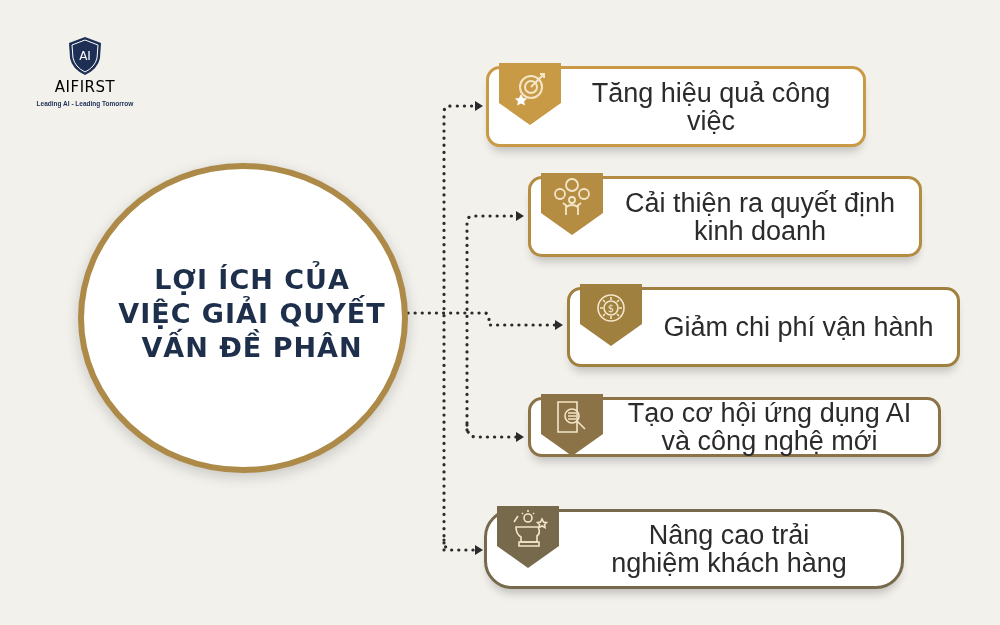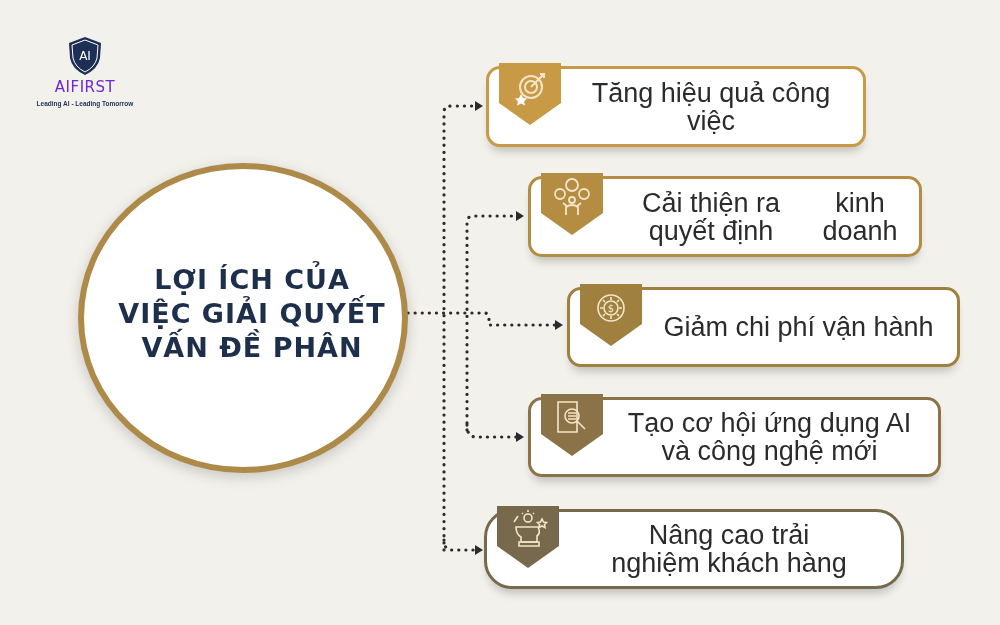--- a/index.html
+++ b/index.html
@@ -1,21 +1,21 @@
 <!DOCTYPE html>
 <html><head>
 <meta charset="utf-8">
 <style>
   * { box-sizing: border-box; margin: 0; padding: 0; }
   html, body { width: 1000px; height: 625px; overflow: hidden; }
   body { background: #f3f1ec; font-family: "Liberation Sans", sans-serif; position: relative; }
 
   .logo { position: absolute; left: 30px; top: 36px; width: 110px; text-align: center; }
   .logo .shield { display: block; margin: 0 auto; }
-  .logo .brand { font-family: "DejaVu Sans", sans-serif; font-size: 15px; color: #6d28d9; letter-spacing: 0.5px; margin-top: 2px; }
+  .logo .brand { font-family: "DejaVu Sans", sans-serif; font-size: 15px; color: #000000; letter-spacing: 0.5px; margin-top: 2px; }
   .logo .tagline { font-size: 6.5px; font-weight: bold; color: #1d2f55; margin-top: 4px; white-space: nowrap; }
 
   .center-circle {
     position: absolute; left: 78px; top: 163px; width: 330px; height: 310px;
     border-radius: 50%; background: #ffffff; border: 6px solid #ad8a48;
     display: flex; align-items: center; justify-content: center;
     box-shadow: 0 4px 14px rgba(0,0,0,0.18);
   }
   .center-title {
     font-family: "DejaVu Sans", sans-serif; font-weight: bold; color: #1d2f4a;
@@ -94,40 +94,40 @@
   <svg class="badge" viewBox="0 0 62 62">
     <path d="M0 0 H62 V40 L31 62 L0 40 Z" fill="#b48c42"></path>
     <g fill="none" stroke="#f3e6c8" stroke-width="1.8">
       <circle cx="31" cy="12" r="6"></circle>
         <circle cx="19" cy="21" r="5"></circle>
         <circle cx="43" cy="21" r="5"></circle>
       <circle cx="31" cy="27" r="3"></circle>
       <path d="M25 42 V34 Q31 30 37 34 V42 M22 30 L27 34 M40 30 L35 34"></path>
     </g>
   </svg>
-  <div class="text" style="">
+  <div class="text" style="flex-direction:column;">
     <span>Cải thiện ra quyết định</span>
     <span>kinh doanh</span>
   </div>
 </div>
 
 <div class="card" style="left:567px; top:287px; width:393px; height:80px; border-color:#a0803f;">
   <svg class="badge" viewBox="0 0 62 62">
     <path d="M0 0 H62 V40 L31 62 L0 40 Z" fill="#a0803f"></path>
     <g fill="none" stroke="#f3e6c8" stroke-width="1.6">
       <circle cx="31" cy="24" r="13"></circle>
       <circle cx="31" cy="24" r="7"></circle>
       <path d="M31 13 V16 M31 32 V35 M20 24 H23 M39 24 H42 M23 16 L25 18 M37 30 L39 32 M39 16 L37 18 M25 30 L23 32"></path>
     </g>
     <text x="31" y="28" text-anchor="middle" font-size="10" fill="#f3e6c8" font-family="DejaVu Sans, sans-serif">$</text>
   </svg>
   <div class="text">Giảm chi phí vận hành</div>
 </div>
 
-<div class="card" style="left:528px; top:397px; width:413px; height:80px; border-color:#8b7347;">
+<div class="card" style="left:528px; top:397px; width:413px; height:60px; border-color:#8b7347;">
   <svg class="badge" viewBox="0 0 62 62">
     <path d="M0 0 H62 V40 L31 62 L0 40 Z" fill="#8b7347"></path>
     <g fill="none" stroke="#f3e6c8" stroke-width="1.6">
       <path d="M17 8 H36 V38 H17 Z"></path>
       <circle cx="31" cy="22" r="7"></circle>
       <path d="M36 27 L44 35"></path>
       <path d="M27 19 H35 M27 22 H35 M27 25 H35"></path>
     </g>
   </svg>
   <div class="text" style="flex-direction:column;">

